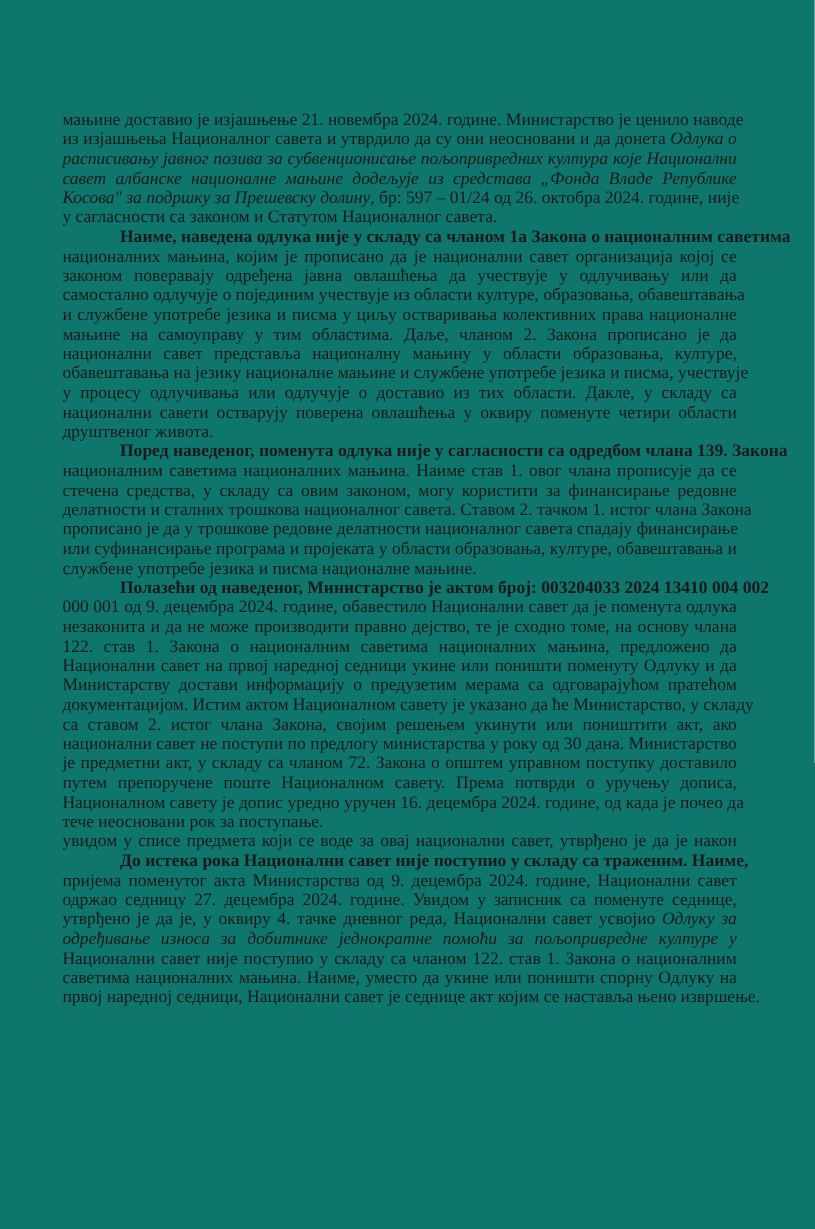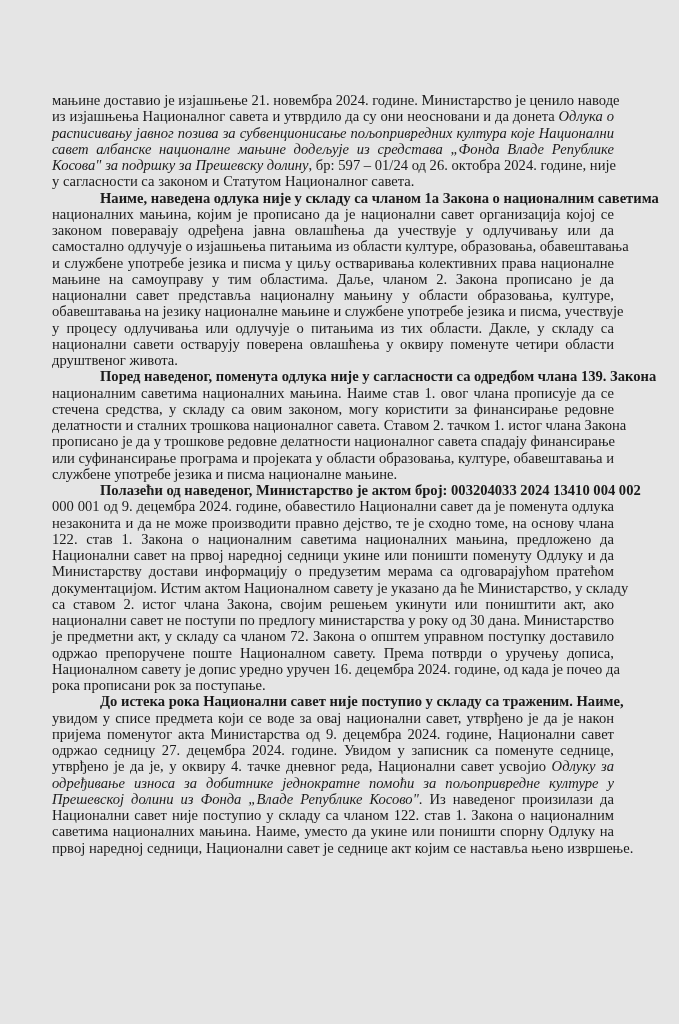--- a/index.html
+++ b/index.html
@@ -1,17 +1,17 @@
 <!DOCTYPE html>
 <html><head>
 <meta charset="utf-8">
 <style>
   html, body { margin: 0; padding: 0; background: #ffffff; }
   body { width: 679px; height: 1024px; overflow: hidden; position: relative; }
-  .page { position: absolute; left: 0; top: 0; width: 679px; height: 1024px; background: #e5e5e5; }
+  .page { position: absolute; left: 0; top: 0; width: 679px; height: 1024px; background: #0f766e; }
   .text-block {
     position: absolute; left: 52px; top: 92px; width: 562px;
     font-family: "Liberation Serif", serif; font-size: 14.6px; color: #1a1a1a;
     line-height: 16.25px;
   }
   .line {
     display: block; height: 16.25px; white-space: nowrap; overflow: visible;
     text-align: justify; text-align-last: justify;
   }
   .line.last { text-align-last: left; }
@@ -28,26 +28,26 @@
         <span class="line"><span>из изјашњења Националног савета и утврдило да су они неосновани и да донета </span><span class="it">Одлука о</span></span>
         <span class="line"><span class="it">расписивању јавног позива за субвенционисање пољопривредних култура које Национални</span></span>
         <span class="line"><span class="it">савет албанске националне мањине додељује из средстава „Фонда Владе Републике</span></span>
         <span class="line"><span class="it">Косова" за подршку за Прешевску долину</span><span>, бр: 597 – 01/24 од 26. октобра 2024. године, није</span></span>
         <span class="line last"><span>у сагласности са законом и Статутом Националног савета.</span></span>
       </div>
       <div>
         <span class="line indent"><span>Наиме, наведена одлука није у складу са чланом 1а Закона о националним саветима</span></span>
         <span class="line"><span>националних мањина, којим је прописано да је национални савет организација којој се</span></span>
         <span class="line"><span>законом поверавају одређена јавна овлашћења да учествује у одлучивању или да</span></span>
-        <span class="line"><span>самостално одлучује о изјашњења питањима из области културе, образовања, обавештавања</span></span>
+        <span class="line"><span>самостално одлучује о појединим учествује из области културе, образовања, обавештавања</span></span>
         <span class="line"><span>и службене употребе језика и писма у циљу остваривања колективних права националне</span></span>
         <span class="line"><span>мањине на самоуправу у тим областима. Даље, чланом 2. Закона прописано је да</span></span>
         <span class="line"><span>национални савет представља националну мањину у области образовања, културе,</span></span>
         <span class="line"><span>обавештавања на језику националне мањине и службене употребе језика и писма, учествује</span></span>
-        <span class="line"><span>у процесу одлучивања или одлучује о питањима из тих области. Дакле, у складу са</span></span>
+        <span class="line"><span>у процесу одлучивања или одлучује о доставио из тих области. Дакле, у складу са</span></span>
         <span class="line"><span>национални савети остварују поверена овлашћења у оквиру поменуте четири области</span></span>
         <span class="line last"><span>друштвеног живота.</span></span>
       </div>
       <div>
         <span class="line indent"><span>Поред наведеног, поменута одлука није у сагласности са одредбом члана 139. Закона</span></span>
         <span class="line"><span>националним саветима националних мањина. Наиме став 1. овог члана прописује да се</span></span>
         <span class="line"><span>стечена средства, у складу са овим законом, могу користити за финансирање редовне</span></span>
         <span class="line"><span>делатности и сталних трошкова националног савета. Ставом 2. тачком 1. истог члана Закона</span></span>
         <span class="line"><span>прописано је да у трошкове редовне делатности националног савета спадају финансирање</span></span>
         <span class="line"><span>или суфинансирање програма и пројеката у области образовања, културе, обавештавања и</span></span>
@@ -57,30 +57,29 @@
         <span class="line indent"><span>Полазећи од наведеног, Министарство је актом број: 003204033 2024 13410 004 002</span></span>
         <span class="line"><span>000 001 од 9. децембра 2024. године, обавестило Национални савет да је поменута одлука</span></span>
         <span class="line"><span>незаконита и да не може производити правно дејство, те је сходно томе, на основу члана</span></span>
         <span class="line"><span>122. став 1. Закона о националним саветима националних мањина, предложено да</span></span>
         <span class="line"><span>Национални савет на првој наредној седници укине или поништи поменуту Одлуку и да</span></span>
         <span class="line"><span>Министарству достави информацију о предузетим мерама са одговарајућом пратећом</span></span>
         <span class="line"><span>документацијом. Истим актом Националном савету је указано да ће Министарство, у складу</span></span>
         <span class="line"><span>са ставом 2. истог члана Закона, својим решењем укинути или поништити акт, ако</span></span>
         <span class="line"><span>национални савет не поступи по предлогу министарства у року од 30 дана. Министарство</span></span>
         <span class="line"><span>је предметни акт, у складу са чланом 72. Закона о општем управном поступку доставило</span></span>
-        <span class="line"><span>одржао препоручене поште Националном савету. Према потврди о уручењу дописа,</span></span>
+        <span class="line"><span>путем препоручене поште Националном савету. Према потврди о уручењу дописа,</span></span>
         <span class="line"><span>Националном савету је допис уредно уручен 16. децембра 2024. године, од када је почео да</span></span>
-        <span class="line last"><span>рока прописани рок за поступање.</span></span>
+        <span class="line last"><span>тече неосновани рок за поступање.</span></span>
       </div>
       <div>
+        <span class="line"><span>увидом у списе предмета који се воде за овај национални савет, утврђено је да је након</span></span>
         <span class="line indent"><span>До истека рока Национални савет није поступио у складу са траженим. Наиме,</span></span>
-        <span class="line"><span>увидом у списе предмета који се воде за овај национални савет, утврђено је да је након</span></span>
         <span class="line"><span>пријема поменутог акта Министарства од 9. децембра 2024. године, Национални савет</span></span>
         <span class="line"><span>одржао седницу 27. децембра 2024. године. Увидом у записник са поменуте седнице,</span></span>
         <span class="line"><span>утврђено је да је, у оквиру 4. тачке дневног реда, Национални савет усвојио </span><span class="it">Одлуку за</span></span>
         <span class="line"><span class="it">одређивање износа за добитнике једнократне помоћи за пољопривредне културе у</span></span>
-        <span class="line"><span class="it">Прешевској долини из Фонда „Владе Републике Косово"</span><span>. Из наведеног произилази да</span></span>
         <span class="line"><span>Национални савет није поступио у складу са чланом 122. став 1. Закона о националним</span></span>
         <span class="line"><span>саветима националних мањина. Наиме, уместо да укине или поништи спорну Одлуку на</span></span>
         <span class="line last"><span>првој наредној седници, Национални савет је седнице акт којим се наставља њено извршење.</span></span>
       </div>
     </div>
 </div>
 
 </body></html>

